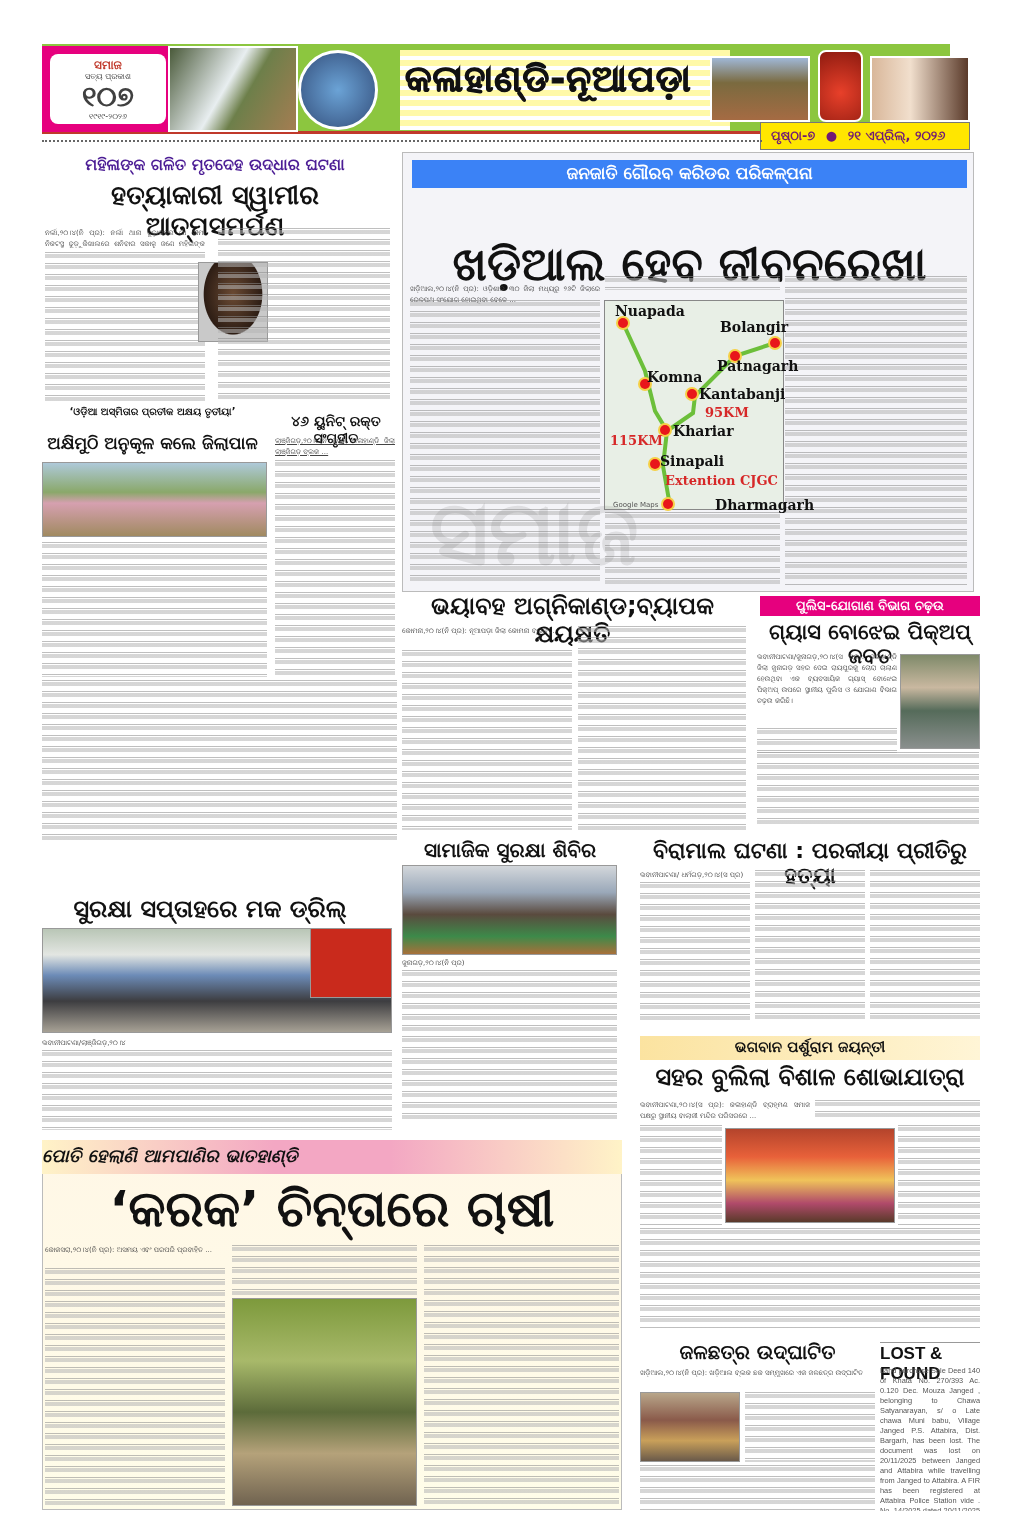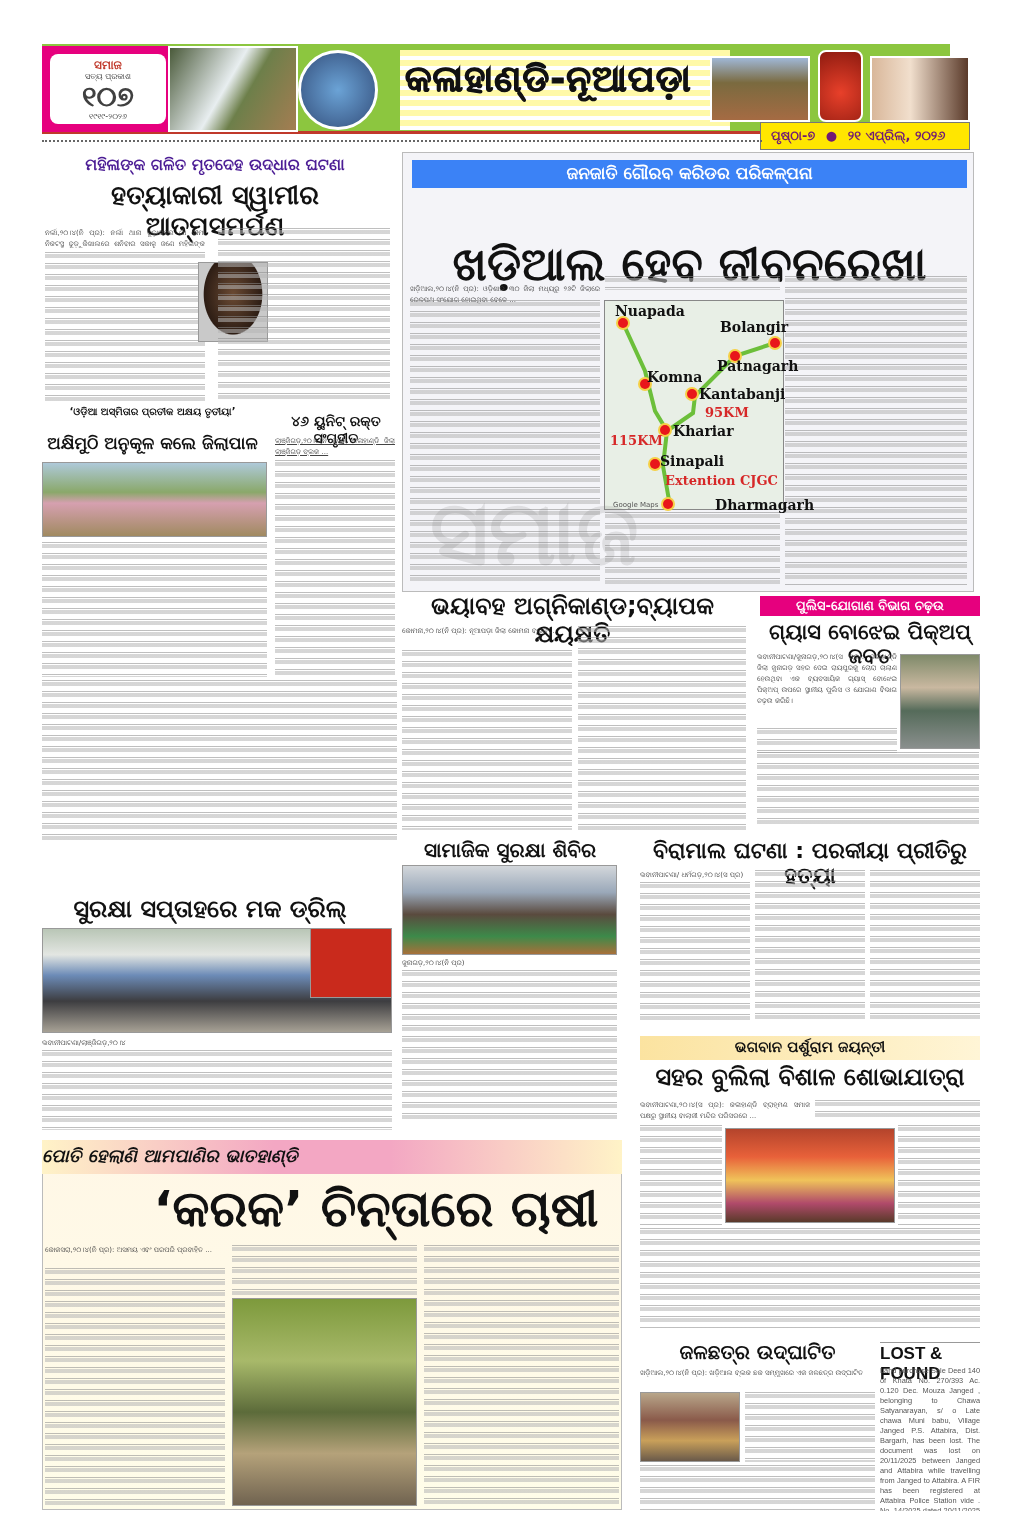--- a/index.html
+++ b/index.html
@@ -150,21 +150,21 @@
 <div class="abs headline" style="left:640px;top:1063px;width:340px;font-size:24px;">ସହର ବୁଲିଲା ବିଶାଳ ଶୋଭାଯାତ୍ରା</div>
 <div class="abs body-text" style="left:640px;top:1100px;width:170px;height:22px;">ଭବାନୀପାଟଣା,୨୦।୪(ସ ପ୍ର): କଳାହାଣ୍ଡି ବ୍ରାହ୍ମଣ ସମାଜ ପକ୍ଷରୁ ସ୍ଥାନୀୟ ବାଲାଜୀ ମନ୍ଦିର ପରିସରରେ ...</div>
 <div class="abs photo" style="left:725px;top:1128px;width:170px;height:95px;background:linear-gradient(180deg,#b4442c,#e8613a 30%,#f0c35a 55%,#b04a6a 80%,#5a3a2a);"></div>
 <div class="abs lines" style="left:640px;top:1125px;width:82px;height:100px;"></div>
 <div class="abs lines" style="left:815px;top:1100px;width:165px;height:20px;"></div>
 <div class="abs lines" style="left:898px;top:1125px;width:82px;height:100px;"></div>
 <div class="abs lines" style="left:640px;top:1228px;width:340px;height:100px;"></div>
 
 <div class="abs box" style="left:42px;top:1140px;width:580px;height:370px;background:linear-gradient(180deg,#fff7e6,#fffde9);"></div>
 <div class="abs pinkband" style="left:42px;top:1140px;width:580px;height:34px;font-size:18px;padding-top:5px;background:linear-gradient(90deg,#fff3c7,#f3a7c3 40%,#f3a7c3 60%,#fff3c7);">ପୋତି ହେଲାଣି ଆମପାଣିର ଭାତହାଣ୍ଡି</div>
-<div class="abs headline" style="left:42px;top:1180px;width:580px;font-size:50px;margin-left:44px;">‘କରକ’ ଚିନ୍ତାରେ ଚାଷୀ</div>
+<div class="abs headline" style="left:42px;top:1180px;width:580px;font-size:50px;">‘କରକ’ ଚିନ୍ତାରେ ଚାଷୀ</div>
 <div class="abs body-text" style="left:45px;top:1245px;width:180px;height:22px;">କୋକସରା,୨୦।୪(ନି ପ୍ର): ଅସମୟ ଏବଂ ପରପରି ପ୍ରବାହିତ ...</div>
 <div class="abs lines" style="left:45px;top:1268px;width:180px;height:240px;"></div>
 <div class="abs lines" style="left:232px;top:1245px;width:185px;height:50px;"></div>
 <div class="abs photo" style="left:232px;top:1298px;width:185px;height:208px;background:linear-gradient(180deg,#7d9a3c,#a8b96a 30%,#5c6b3a 55%,#b5a27a 75%,#706350);"></div>
 <div class="abs lines" style="left:424px;top:1245px;width:195px;height:262px;"></div>
 
 <div class="abs headline" style="left:640px;top:1340px;width:235px;font-size:20px;">ଜଳଛତ୍ର ଉଦ୍‌ଘାଟିତ</div>
 <div class="abs body-text" style="left:640px;top:1368px;width:235px;height:22px;">ଖଡ଼ିଆଲ,୨୦।୪(ନି ପ୍ର): ଖଡ଼ିଆଲ ବ୍ଲକ ଛକ ସମ୍ମୁଖରେ ଏକ ଜଳଛତ୍ର ଉଦ୍‌ଘାଟିତ</div>
 <div class="abs photo" style="left:640px;top:1392px;width:100px;height:70px;background:linear-gradient(180deg,#b8a68a,#8a5a4a 40%,#c9a05a 70%,#6a5a4a);"></div>
 <div class="abs lines" style="left:745px;top:1392px;width:130px;height:70px;"></div>

